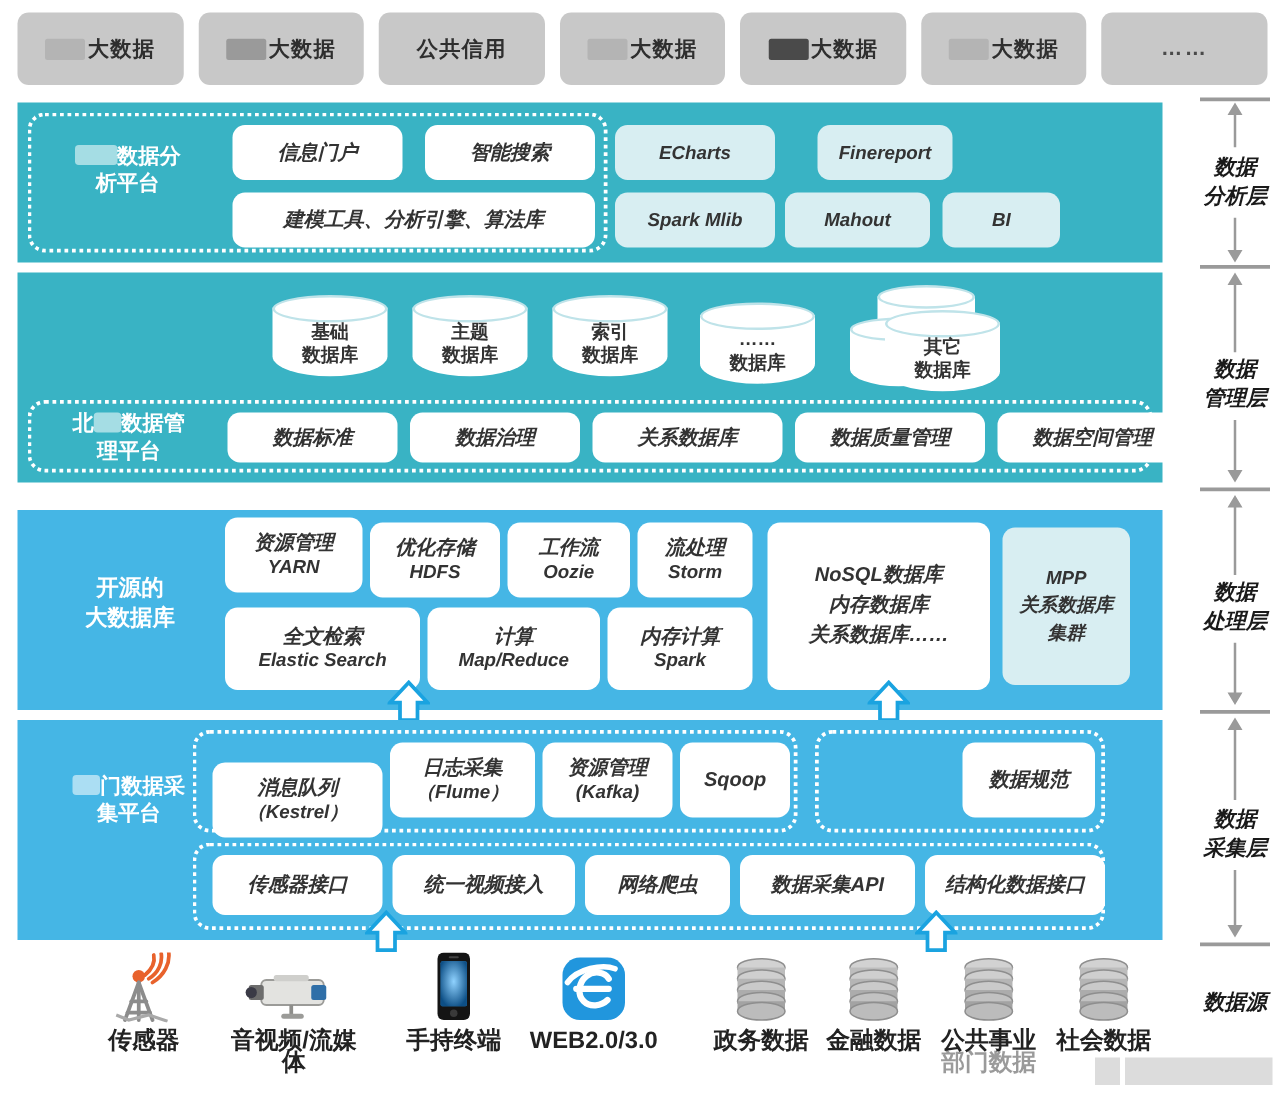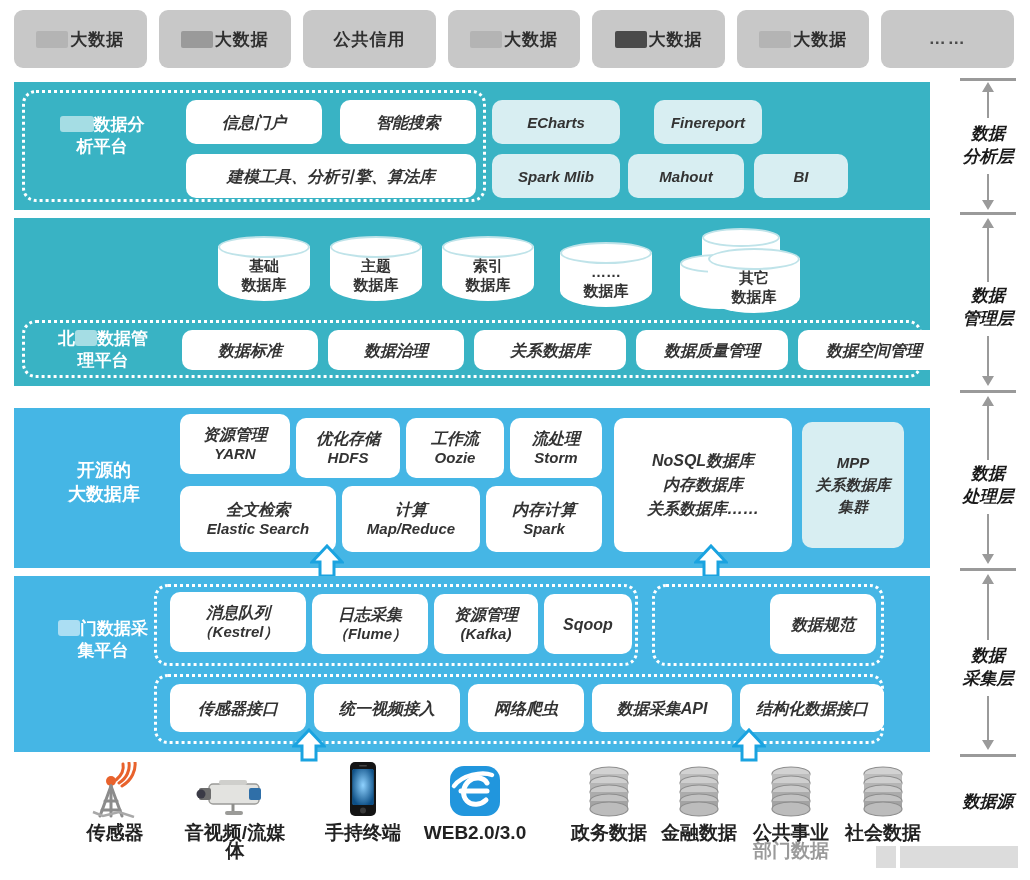--- a/index.html
+++ b/index.html
@@ -334,21 +334,21 @@
 
     <div class="platform-label" style="left:16px;top:42px;width:146px;">
       <span class="redact sm"></span><span>门数据采</span><br>
       <span>集平台</span>
     </div>
 
     <div class="dashed" style="left:140px;top:8px;width:484px;height:82px;"></div>
     <div class="dashed" style="left:638px;top:8px;width:232px;height:82px;"></div>
     <div class="dashed" style="left:140px;top:98px;width:730px;height:70px;"></div>
 
-    <div class="card" style="left:156px;top:16px;width:136px;height:60px;align-items:center;">
+    <div class="card" style="left:156px;top:34px;width:136px;height:60px;align-items:center;">
       <span>消息队列</span>
       <span class="sub">（Kestrel）</span>
     </div>
     <div class="card" style="left:298px;top:18px;width:116px;height:60px;">
       <span>日志采集</span>
       <span class="sub">（Flume）</span>
     </div>
     <div class="card" style="left:420px;top:18px;width:104px;height:60px;">
       <span>资源管理</span>
       <span class="sub">(Kafka)</span>

